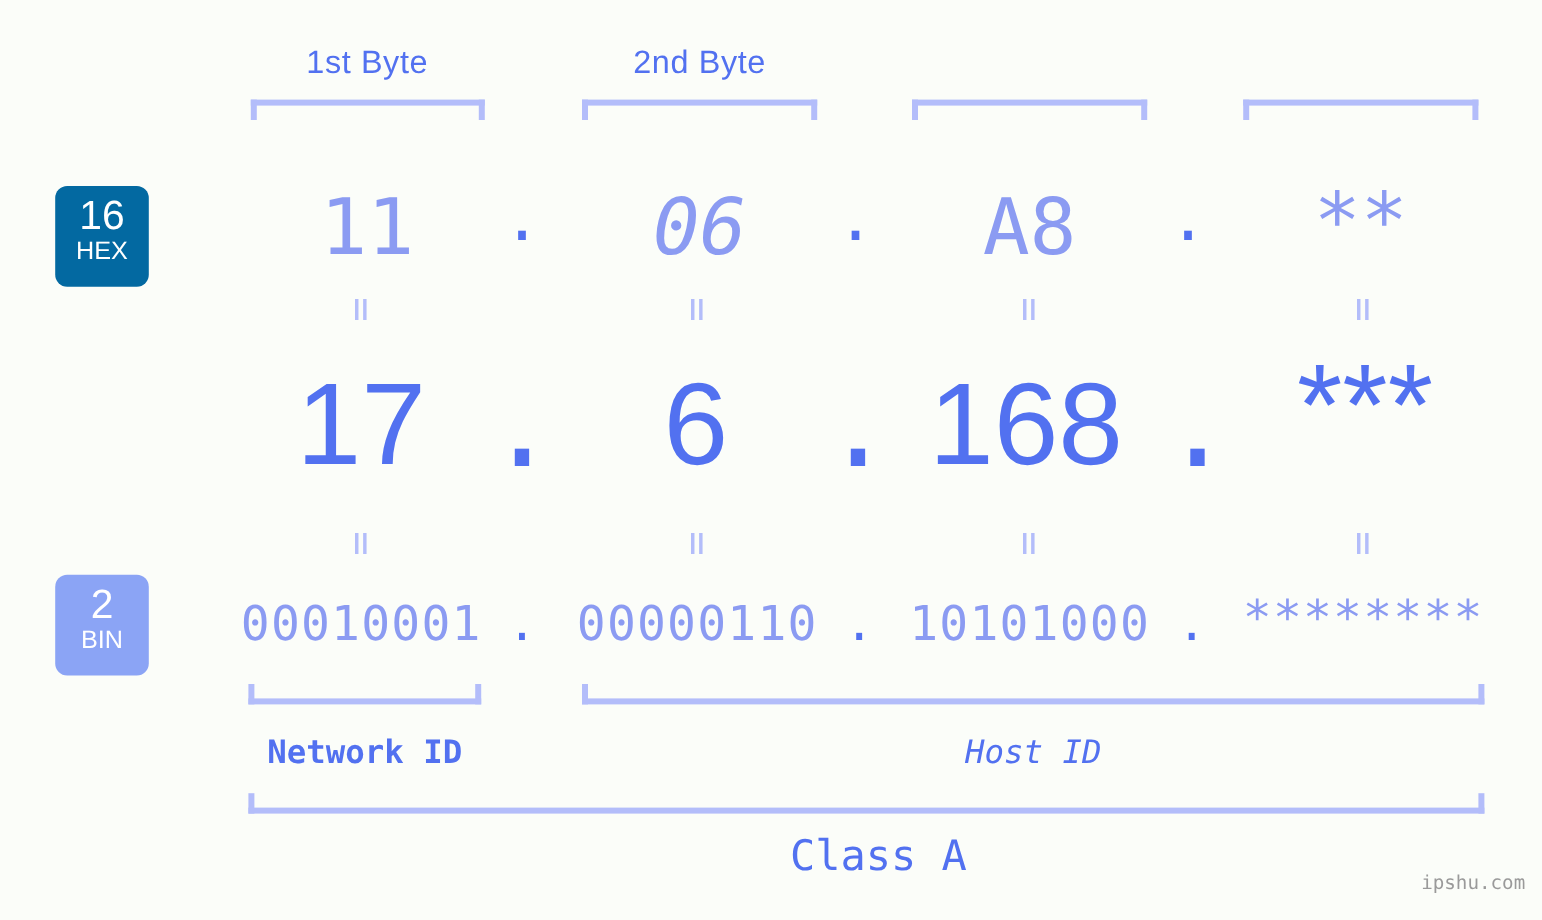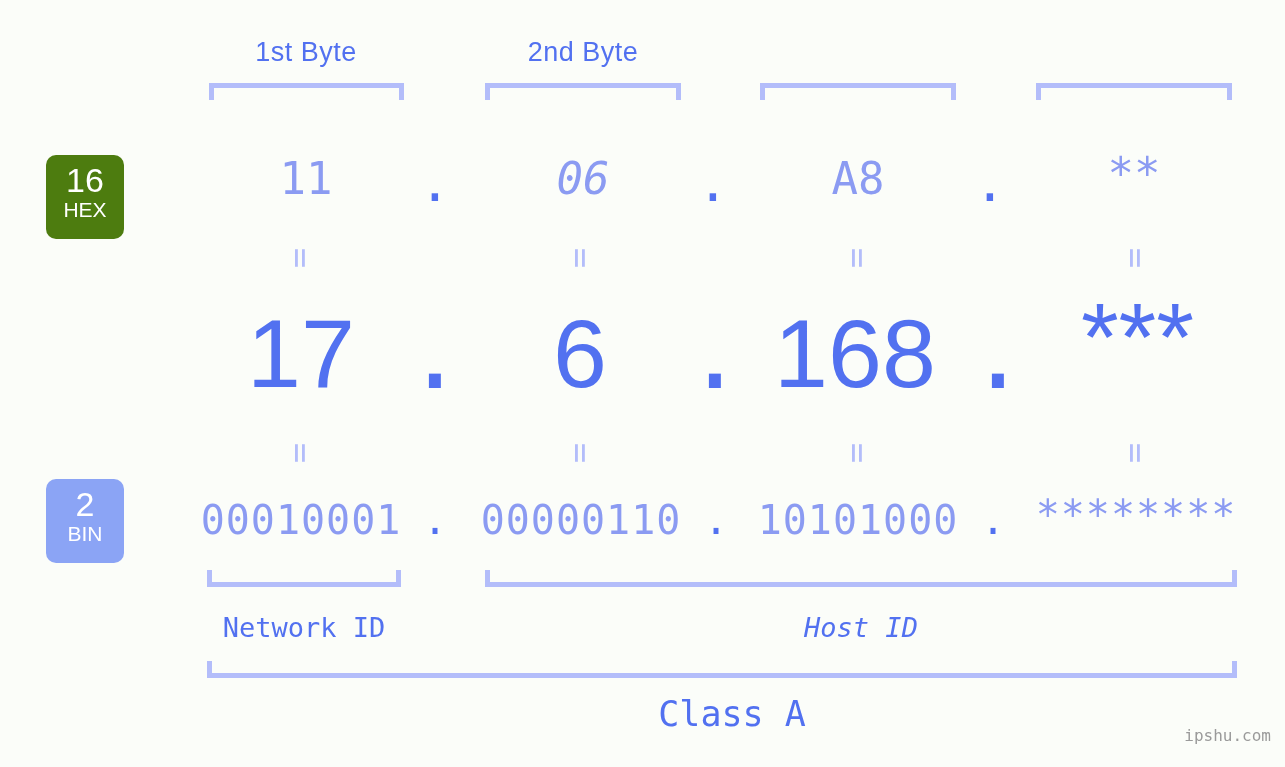--- a/index.html
+++ b/index.html
@@ -82,21 +82,21 @@
 
   
   .cell {
     position: absolute;
     text-align: center;
     white-space: nowrap;
   }
 
   .hex-row .cell {
     font-family: "DejaVu Sans Mono", monospace;
-    font-size: 44px;
+    font-size: 65px;
     color: #8b9bf2;
   }
   .dec-row .cell {
     font-family: "Liberation Sans", sans-serif;
     font-size: 97px;
     color: #5271f0;
     font-weight: 400;
   }
   .bin-row .cell {
     font-family: "DejaVu Sans Mono", monospace;
@@ -162,21 +162,21 @@
 <div id="stage">
 
   <div class="byte-label" style="left:206px;width:200px;">1st Byte</div>
   <div class="byte-label" style="left:483px;width:200px;">2nd Byte</div>
 
   <div class="bracket-top" style="left:209px;top:83px;width:195px;"></div>
   <div class="bracket-top" style="left:485px;top:83px;width:196px;"></div>
   <div class="bracket-top" style="left:760px;top:83px;width:196px;"></div>
   <div class="bracket-top" style="left:1036px;top:83px;width:196px;"></div>
 
-  <div class="badge" style="top:155px;background:#4d7c0f;">
+  <div class="badge" style="top:155px;background:#0369a1;">
     <span class="num">16</span>
     <span class="abbr">HEX</span>
   </div>
   <div class="badge" style="top:479px;background:#8ba4f5;">
     <span class="num">2</span>
     <span class="abbr">BIN</span>
   </div>
 
   <div class="hex-row">
     <div class="cell" style="left:206px;top:153px;width:200px;">11</div>
@@ -214,21 +214,21 @@
     <div class="cell" style="left:471px;top:497px;width:220px;">00000110</div>
     <div class="dot dot-bin" style="left:686px;top:497px;width:60px;">.</div>
     <div class="cell" style="left:748px;top:497px;width:220px;">10101000</div>
     <div class="dot dot-bin" style="left:963px;top:497px;width:60px;">.</div>
     <div class="cell" style="left:1026px;top:492px;width:220px;">********</div>
   </div>
 
   <div class="bracket-bottom" style="left:207px;top:570px;width:194px;"></div>
   <div class="bracket-bottom" style="left:485px;top:570px;width:752px;"></div>
 
-  <div class="caption" style="left:204px;top:612px;width:200px;">Network ID</div>
+  <div class="caption" style="left:204px;top:612px;width:200px;font-weight:bold;">Network ID</div>
   <div class="caption" style="left:761px;top:612px;width:200px;font-style:italic;">Host ID</div>
 
   <div class="bracket-bottom" style="left:207px;top:661px;width:1030px;"></div>
   <div class="class-caption" style="left:622px;top:694px;width:220px;">Class A</div>
 
   <div class="watermark">ipshu.com</div>
 
 </div>
 
 </body></html>

